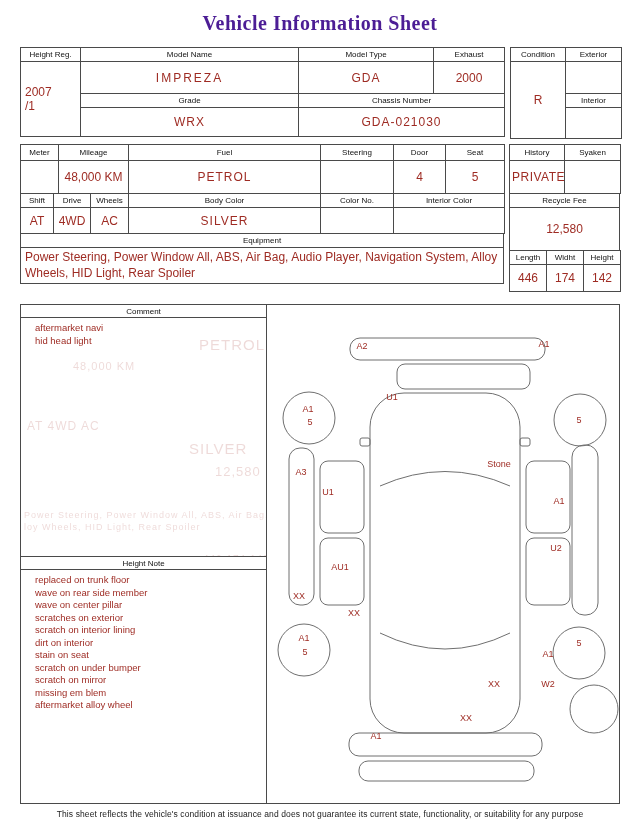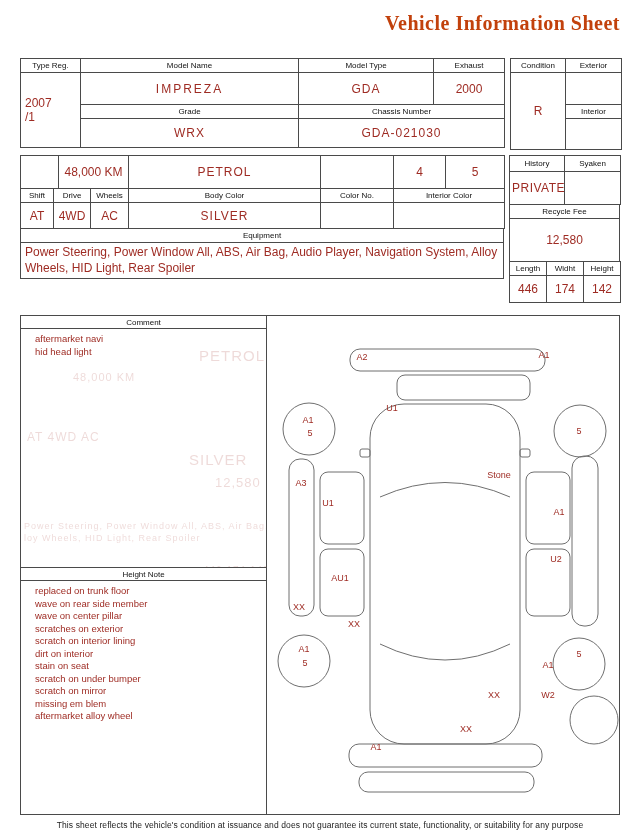--- a/index.html
+++ b/index.html
@@ -1,20 +1,20 @@
 <!DOCTYPE html>
 <html style="--accent: #9e2b23; --border: #4a4a4a;"><head>
 <meta charset="utf-8">
 <style>
   :root{ --accent:#9e2b23; --border:#4a4a4a; }
   *{box-sizing:border-box}
   body{margin:0;background:#fff;font-family:"Liberation Sans",sans-serif;color:#1a1a1a}
   .sheet{width:640px;height:835px;position:relative;background:#fff;overflow:hidden;margin:0 auto}
   .content{padding:0 20px}
-  .title{font-family:"Liberation Serif",serif;font-size:20px;font-weight:600;text-align:right;margin:12px 0 23px;letter-spacing:.5px;color:#c2410c}
+  .title{font-family:"Liberation Serif",serif;font-size:20px;font-weight:600;text-align:center;margin:12px 0 12px;letter-spacing:.5px;color:#4c1d95}
   .row{display:flex;gap:5px;align-items:flex-start;margin-top:5px}
   table.t{border-collapse:collapse;table-layout:fixed}
   .t th,.t td{border:1px solid var(--border);padding:0 2px;overflow:hidden}
   .t th{font-size:8px;font-weight:normal;color:#111;text-align:center;height:14px}
   .t td{text-align:center;color:var(--accent);font-size:12px}
   .stack table+table{margin-top:-1px}
   .pre{white-space:pre-line}
   .v20{font-size:20px}.v15{font-size:15px;line-height:1.2}.v14{font-size:14px}
   .v13{font-size:13px}.v12{font-size:12px}.v11{font-size:11px}.v9{font-size:9px;letter-spacing:.5px}
   .ls1{letter-spacing:1px}.ls2{letter-spacing:2px}
@@ -43,21 +43,21 @@
     <div class="row">
       <table class="t" style="width:484px">
         <colgroup>
             <col style="width:60px">
             <col style="width:218px">
             <col style="width:135px">
             <col style="width:71px">
           </colgroup>
         <tbody>
             <tr>
-          <th>Type Reg.</th>
+          <th>Height Reg.</th>
           <th>Model Name</th>
           <th>Model Type</th>
           <th>Exhaust</th>
         </tr>
         <tr>
           <td rowspan="3" class="v15 pre left">2007
 /1</td>
           <td class="v14 ls2" style="height:32px">IMPREZA</td>
           <td class="v14 ls1">GDA</td>
           <td class="v14">2000</td>
@@ -101,20 +101,28 @@
         <table class="t" style="width:484px">
           <colgroup>
               <col style="width:38px">
               <col style="width:70px">
               <col style="width:192px">
               <col style="width:73px">
               <col style="width:52px">
               <col style="width:59px">
             </colgroup>
           <tbody>
+              <tr>
+            <th style="height:16px">Meter</th>
+            <th>Mileage</th>
+            <th>Fuel</th>
+            <th>Steering</th>
+            <th>Door</th>
+            <th>Seat</th>
+          </tr>
           <tr>
             <td style="height:33px"></td>
             <td class="v11">48,000 KM</td>
             <td class="v14 ls1">PETROL</td>
             <td></td>
             <td class="v13">4</td>
             <td class="v13">5</td>
           </tr>
         </tbody>
           </table>

